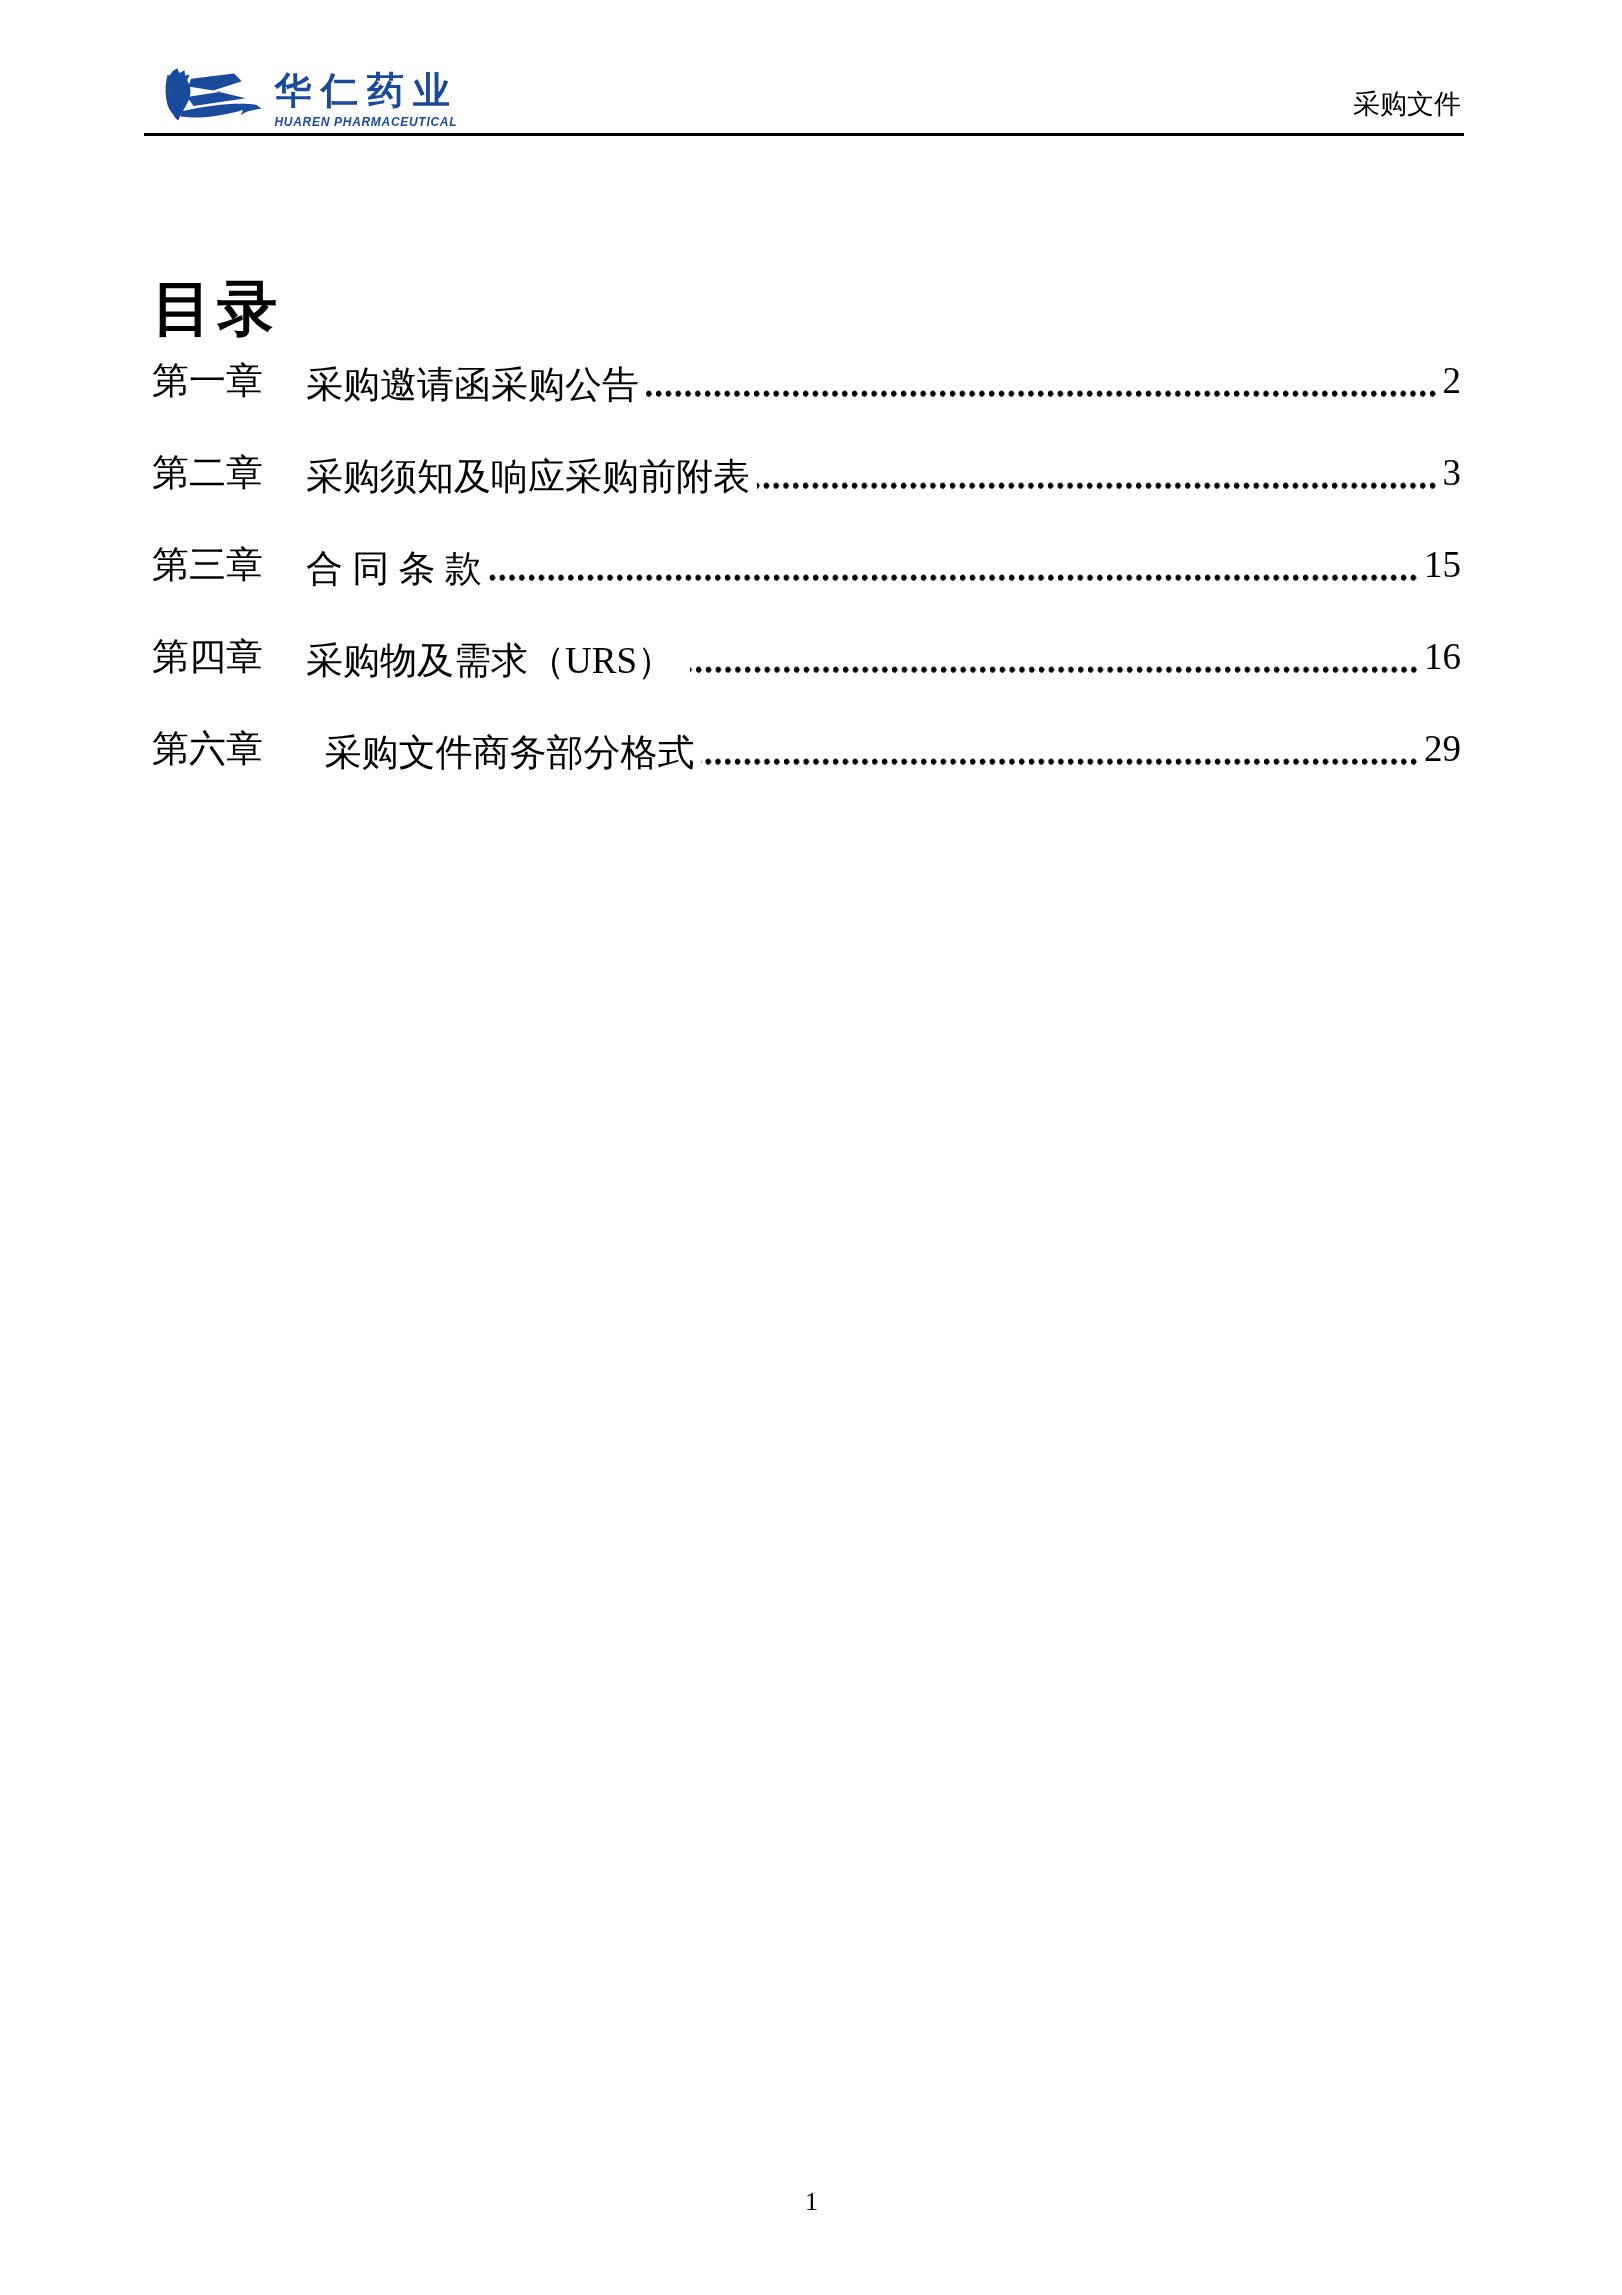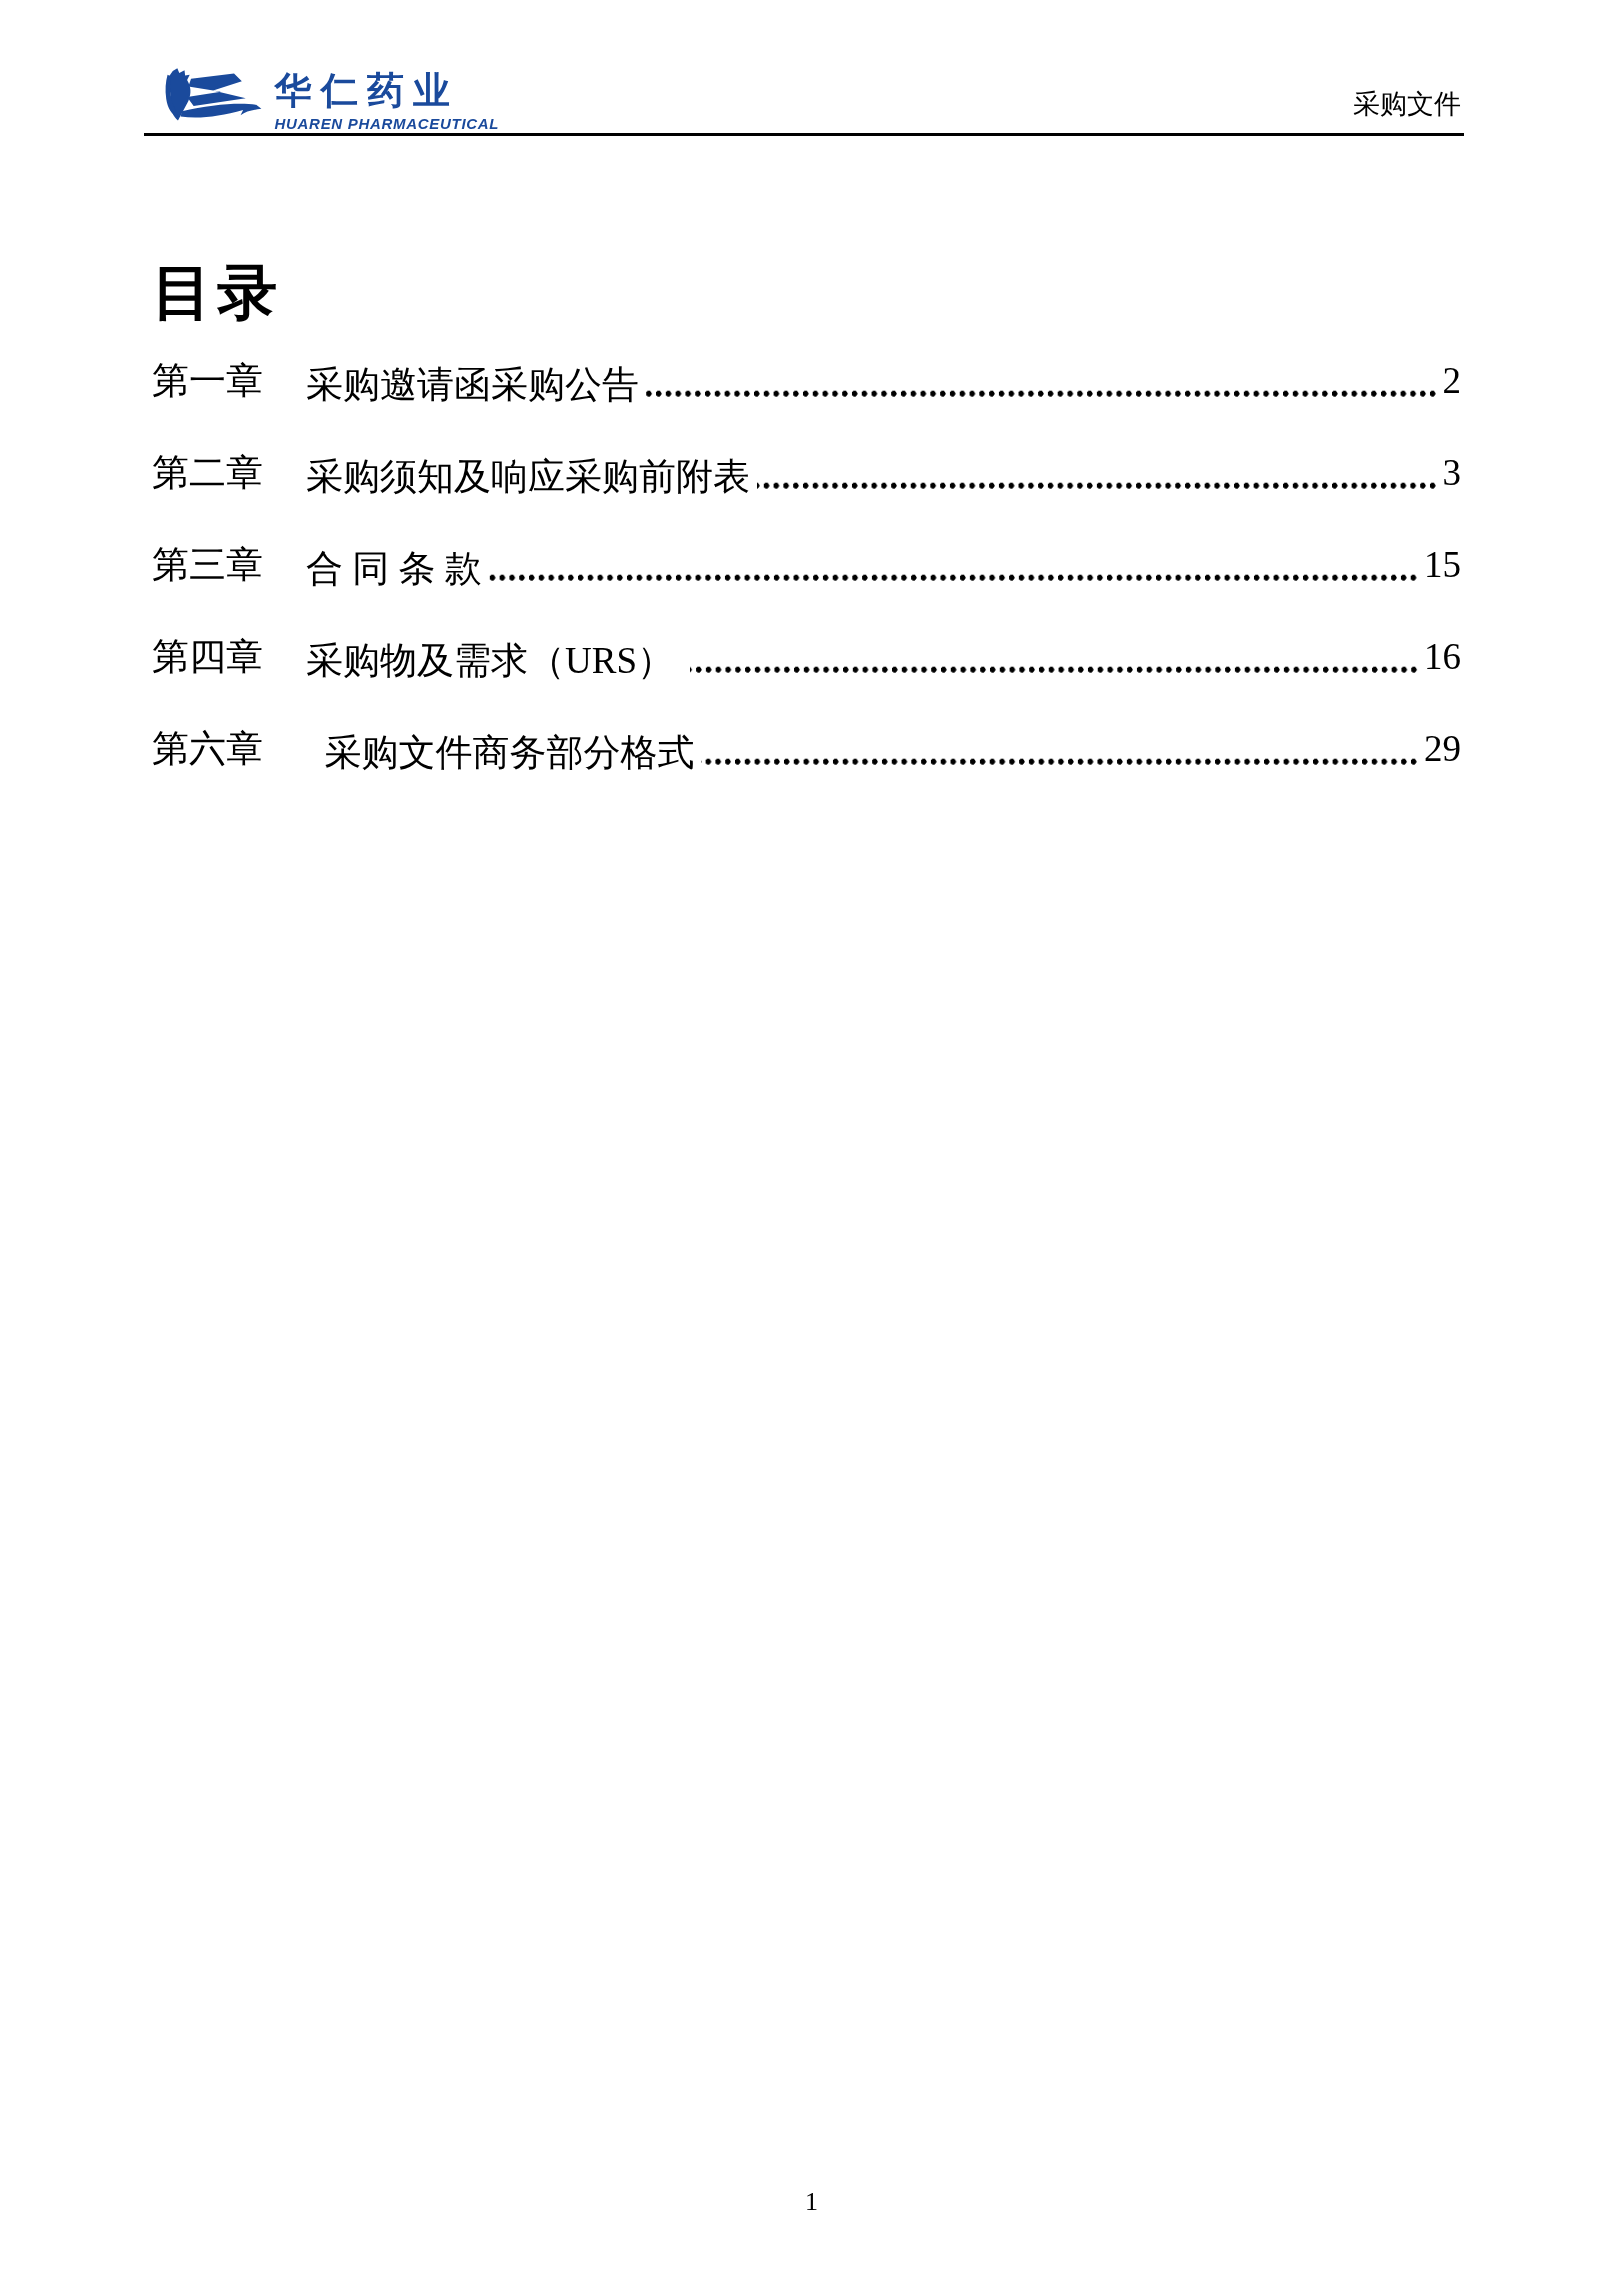--- a/index.html
+++ b/index.html
@@ -23,35 +23,35 @@
   .logo svg { width: 116px; height: 58px; display: block; }
   .logo-text { margin-left: 10.5px; padding-top: 3.9px; }
   .logo-cn {
     font-family: "Liberation Sans", sans-serif;
     font-weight: bold; font-size: 37px; line-height: 1;
     letter-spacing: 9.2px; white-space: nowrap;
   }
   .logo-en {
     font-family: "Liberation Sans", sans-serif;
     font-weight: bold; font-style: italic;
-    font-size: 15px; letter-spacing: 0.7px; margin-top: 5.9px;
+    font-size: 12px; letter-spacing: 0.7px; margin-top: 5.9px;
     white-space: nowrap;
   }
   .doc-label {
     position: absolute; top: 91px; right: 162px;
     font-size: 27px; line-height: 1; white-space: nowrap;
   }
   .header-rule {
     position: absolute; left: 144px; top: 133px;
     width: 1320px; height: 3.3px; background: var(--ink);
   }
 
   
   .toc-heading {
-    position: absolute; left: 152px; top: 257px;
+    position: absolute; left: 152px; top: 273px;
     margin: 0; font-size: 60px; font-weight: bold;
     letter-spacing: 5.2px; line-height: 1.2;
   }
   .toc-list {
     position: absolute; left: 152px; top: 334px; right: 162px;
   }
   .toc-row {
     height: 92px;
     display: flex; align-items: center;
     font-size: 37px; line-height: 1;

